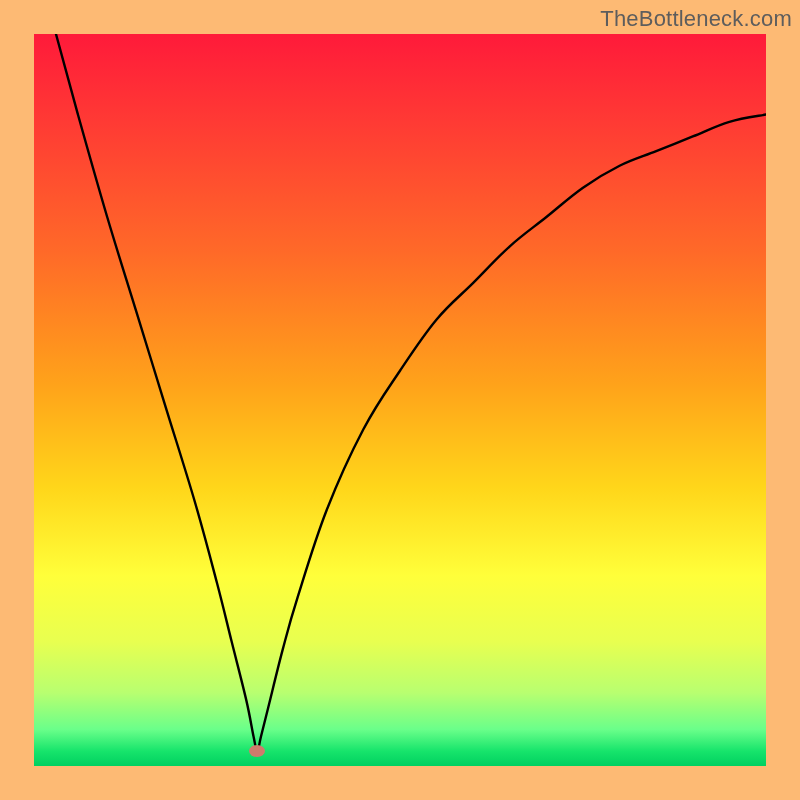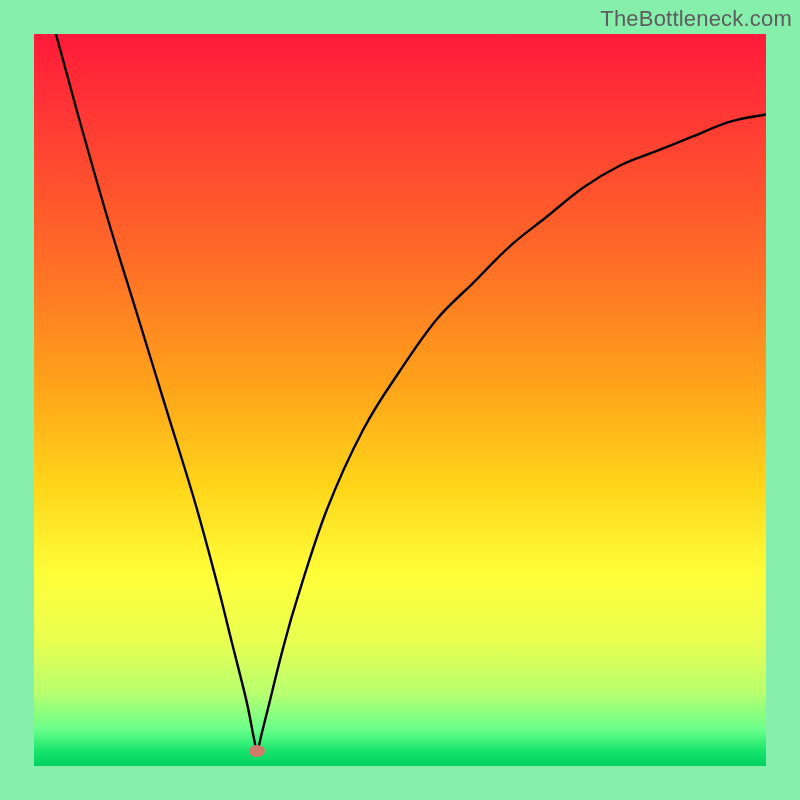--- a/index.html
+++ b/index.html
@@ -8,21 +8,21 @@
     width: 800px;
     height: 800px;
     overflow: hidden;
     background: #000;
     font-family: Arial, Helvetica, sans-serif;
   }
   .frame {
     position: relative;
     width: 800px;
     height: 800px;
-    background: #86efac;
+    background: #fdba74;
   }
   .watermark {
     position: absolute;
     top: 6px;
     right: 8px;
     color: #5d5d5d;
     font-size: 22px;
     font-weight: 400;
     letter-spacing: 0.2px;
     z-index: 10;

